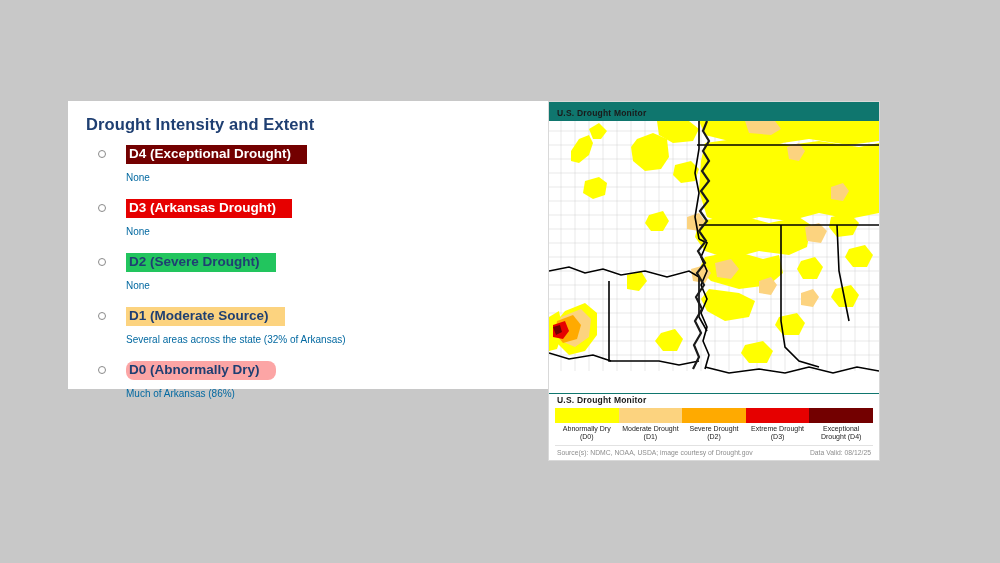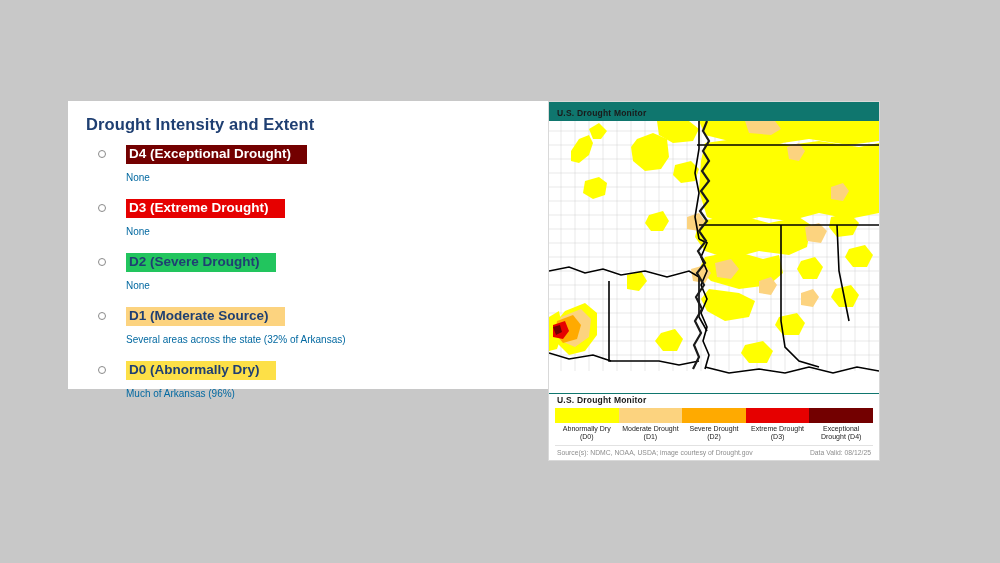--- a/index.html
+++ b/index.html
@@ -93,37 +93,37 @@
       <div class="panel-title" style="color: rgb(31, 63, 114);">Drought Intensity and Extent</div>
 
       <ul class="dlist">
         <li>
           <span class="bullet"></span>
           <span class="badge" style="background: rgb(115, 0, 0); color: rgb(255, 255, 255);">D4 (Exceptional Drought)</span>
           <span class="desc">None</span>
         </li>
         <li>
           <span class="bullet"></span>
-          <span class="badge" style="background: rgb(230, 0, 0); color: rgb(255, 255, 255);">D3 (Extreme Drought)</span>
+          <span class="badge" style="background: rgb(230, 0, 0); color: rgb(255, 255, 255);">D3 (Arkansas Drought)</span>
           <span class="desc">None</span>
         </li>
         <li>
           <span class="bullet"></span>
           <span class="badge" style="background: #22c55e; color: rgb(31, 63, 114);">D2 (Severe Drought)</span>
           <span class="desc">None</span>
         </li>
         <li>
           <span class="bullet"></span>
           <span class="badge" style="background: rgb(252, 211, 127); color: rgb(31, 63, 114);">D1 (Moderate Source)</span>
           <span class="desc">Several areas across the state (32% of Arkansas)</span>
         </li>
         <li>
           <span class="bullet"></span>
-          <span class="badge" style="background: #fde047; color: rgb(31, 63, 114);">D0 (Abnormally Dry)</span>
-          <span class="desc">Much of Arkansas (96%)</span>
+          <span class="badge" style="background: #fca5a5; color: rgb(31, 63, 114); border-radius: 8px;">D0 (Abnormally Dry)</span>
+          <span class="desc">Much of Arkansas (86%)</span>
         </li>
       </ul>
     </div>
 
     <div class="map-panel">
       <div class="map-head">U.S. Drought Monitor</div>
 
       <div class="map-img-wrap">
         <svg class="map-svg" viewBox="0 0 330 272" preserveAspectRatio="none">
           <rect x="0" y="0" width="330" height="272" fill="#ffffff"></rect>

